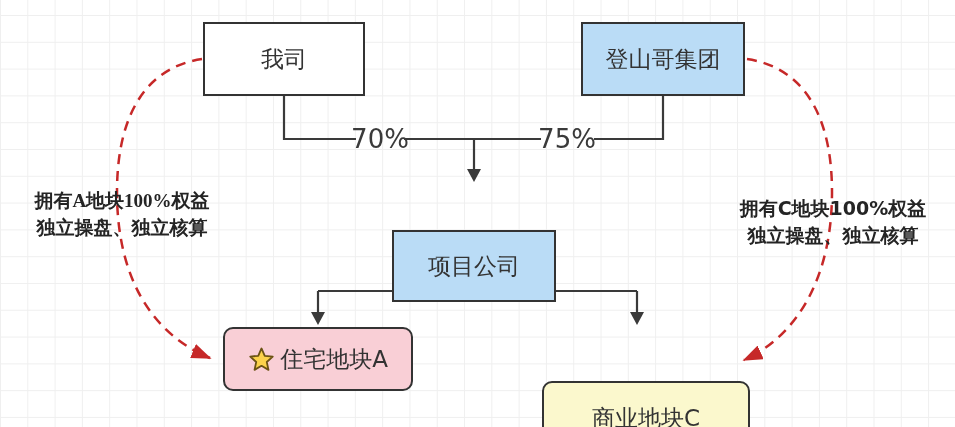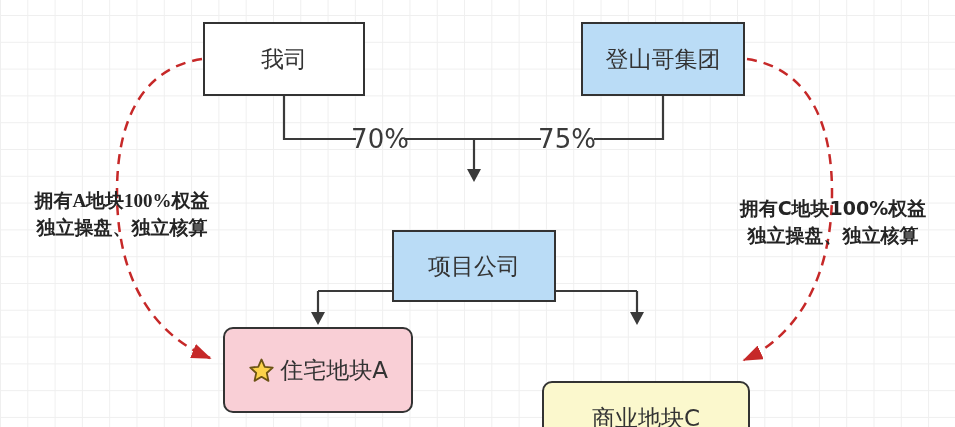--- a/index.html
+++ b/index.html
@@ -28,21 +28,21 @@
     justify-content: center;
     box-sizing: border-box;
     border: 2px solid #333333;
     font-size: 23px;
     color: #333333;
     white-space: nowrap;
   }
   .node-our      { left: 203px; top: 22px;  width: 162px; height: 74px; background: #ffffff; text-align: right; }
   .node-group    { left: 581px; top: 22px;  width: 164px; height: 74px; background: #badcf6; }
   .node-project  { left: 392px; top: 182px; width: 164px; height: 72px; background: #badcf6; margin-top: 48px; }
-  .node-resi     { left: 223px; top: 327px; width: 190px; height: 86px; background: #f9cfd6; border-radius: 10px; gap: 5px; }
+  .node-resi     { left: 223px; top: 327px; width: 190px; height: 64px; background: #f9cfd6; border-radius: 10px; gap: 5px; }
   .node-comm     { left: 542px; top: 339px; width: 208px; height: 75px; background: #fbf8cd; border-radius: 10px; margin-top: 42px; }
   .pct {
     position: absolute;
     transform: translate(-50%, -50%);
     font-size: 26px;
     color: #3a3a3a;
   }
   .pct-70 { left: 380px; top: 139px; }
   .pct-30 { left: 567px; top: 139px; }
   .note {

